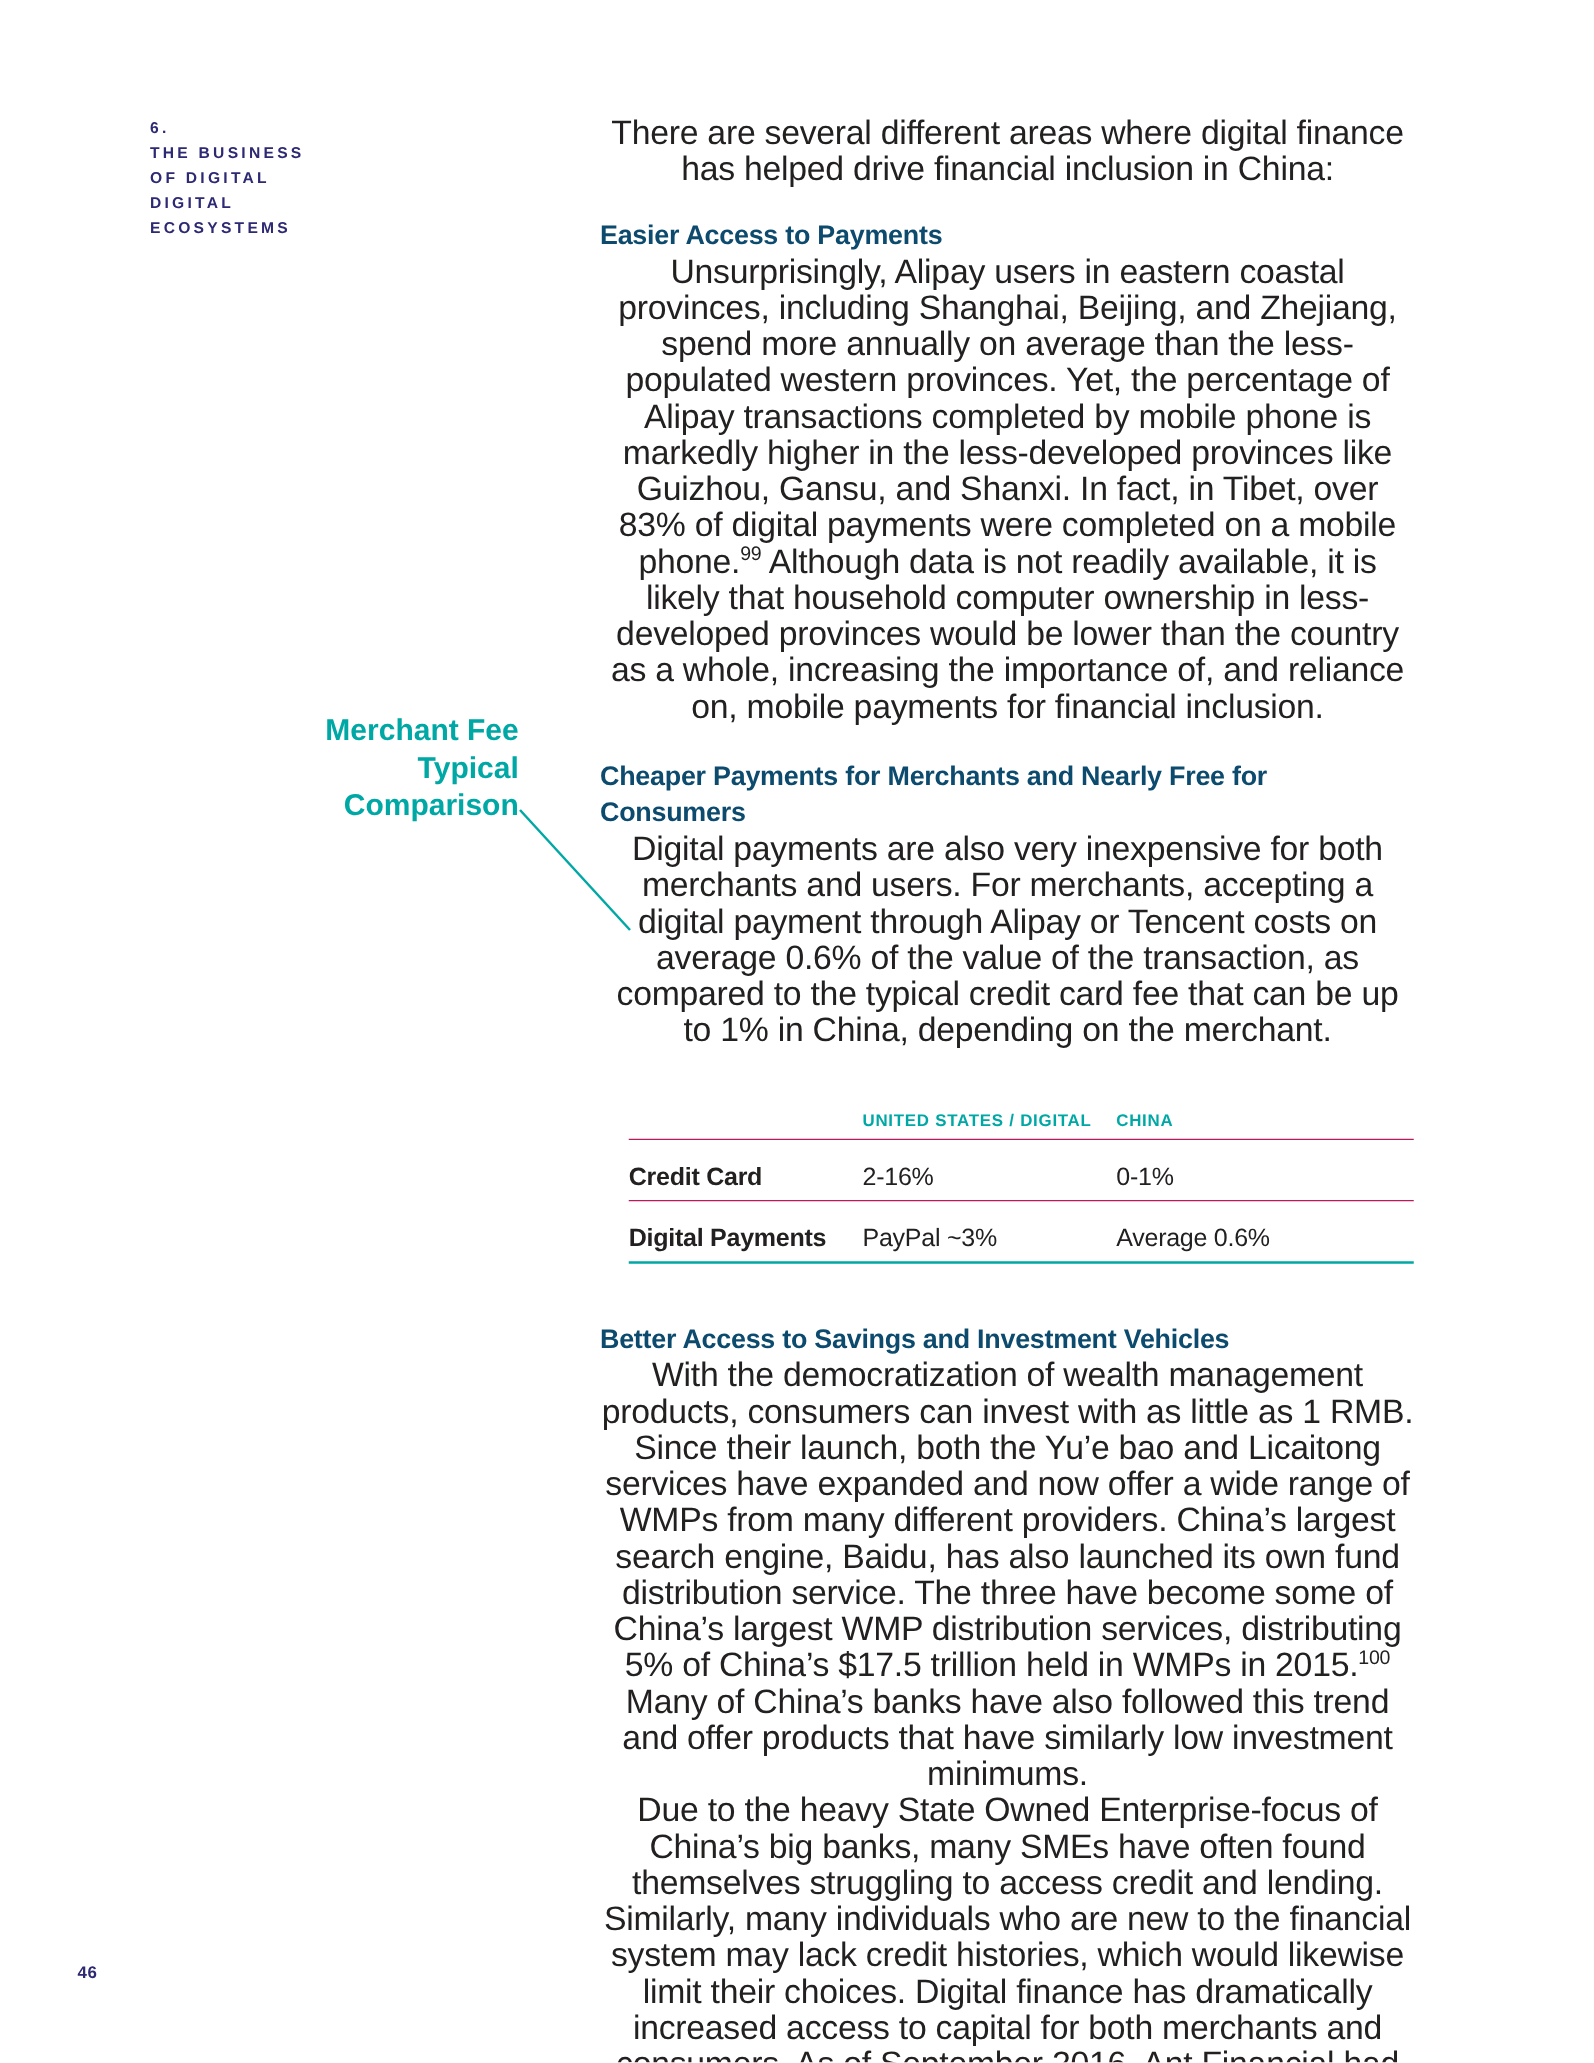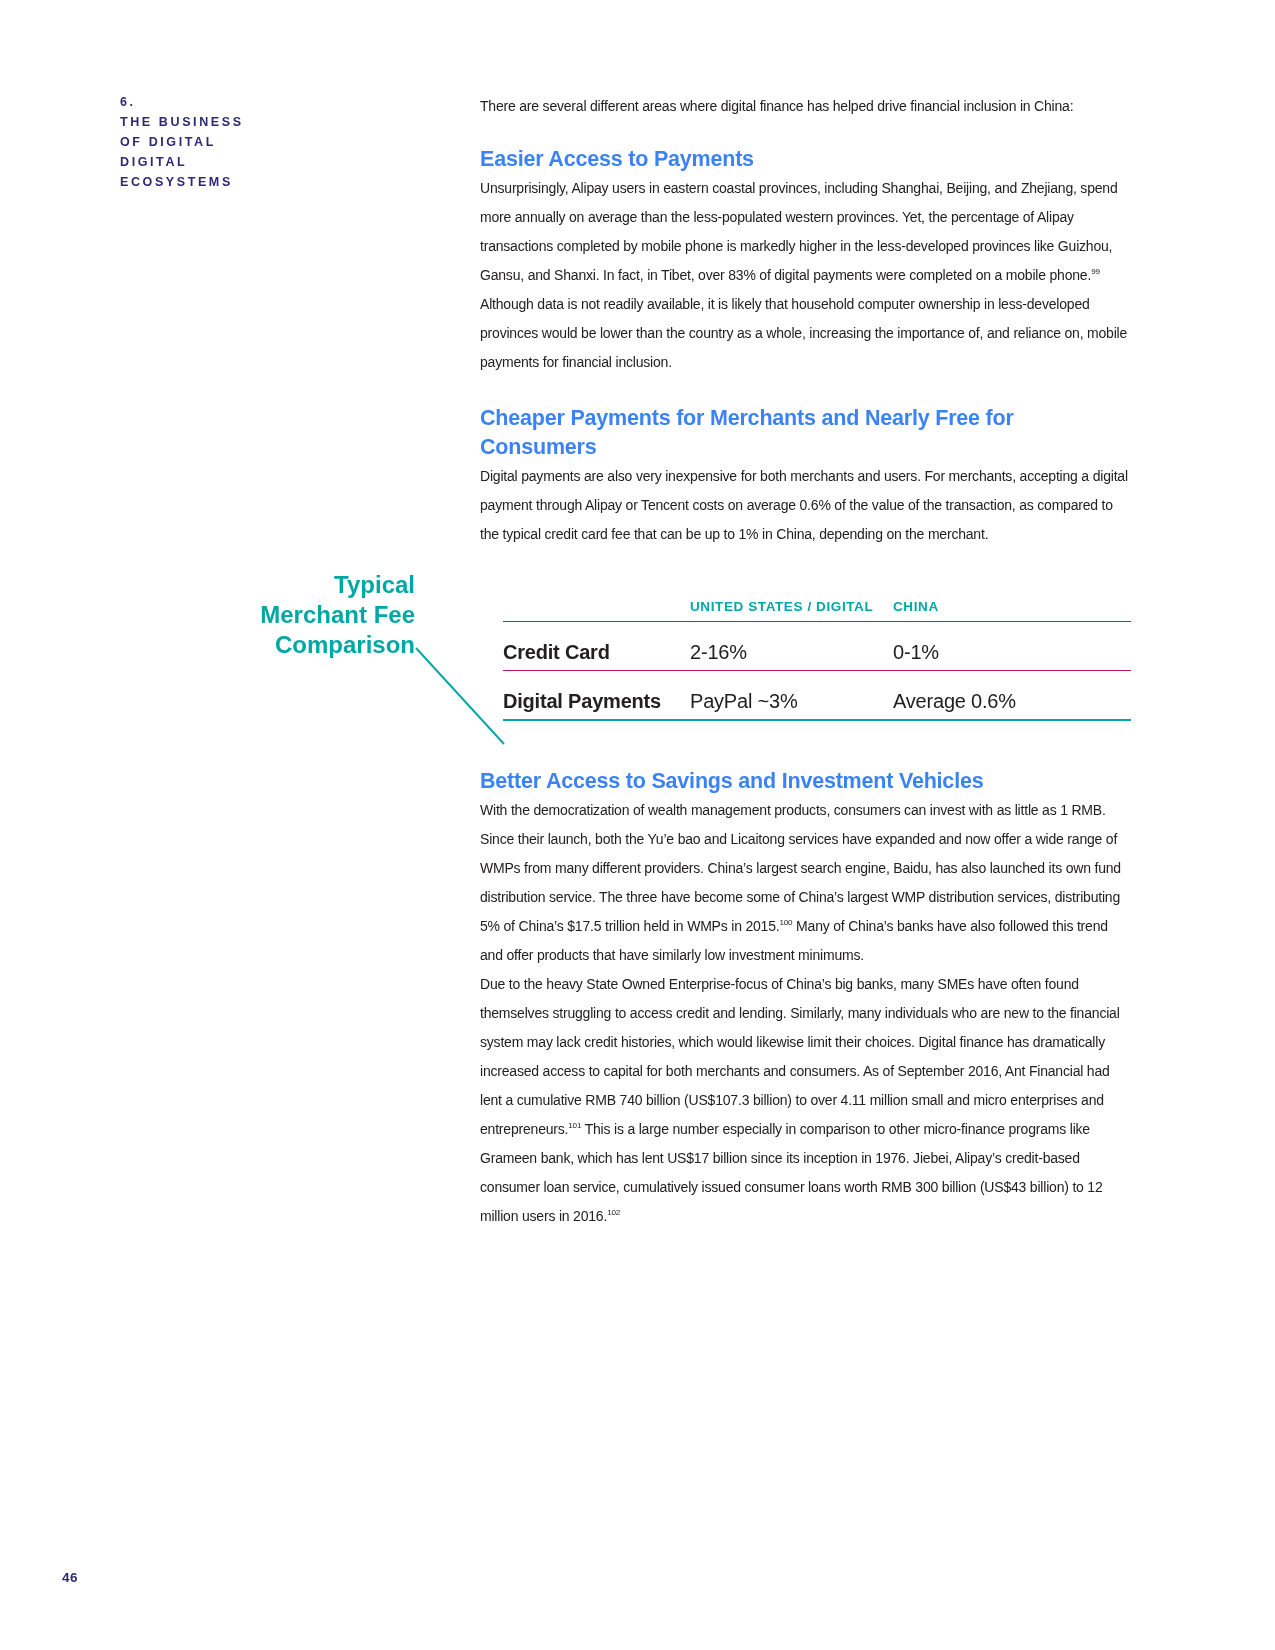--- a/index.html
+++ b/index.html
@@ -15,26 +15,27 @@
     color:#2d2973; font-size:12.5px; font-weight:600;
     letter-spacing:2.6px; line-height:20px;
   }
   .chapter div { white-space:nowrap; }
 
   
   .main {
     position:absolute; left:480px; top:92px; width:652px;
   }
   .body-par {
-    font-size:14px; line-height:29px; letter-spacing:-0.2px;
+    font-size:27px; line-height:29px; letter-spacing:-0.2px;
     margin:0;
+    text-align:center;
   }
   .body-par sup { font-size:0.58em; line-height:0; vertical-align:super; }
   .sec-head {
-    color:#3b82f6; font-size:21.5px; font-weight:bold; letter-spacing:-0.2px;
+    color:#0c4a6e; font-size:21.5px; font-weight:bold; letter-spacing:-0.2px;
     line-height:29px; margin:0;
   }
   .gap-sm { margin-top:24px; }
   .gap-md { margin-top:27px; }
   .gap-lg { margin-top:46px; }
 
   
   .callout {
     position:absolute; left:115px; top:570px; width:300px;
     text-align:right; color:#00a8a5; font-weight:bold;
@@ -66,22 +67,22 @@
 
   <div class="chapter">
     <div>6.</div>
     <div>THE BUSINESS</div>
     <div>OF DIGITAL</div>
     <div>DIGITAL</div>
     <div>ECOSYSTEMS</div>
   </div>
 
   <div class="callout">
+    <div>Merchant Fee</div>
     <div>Typical</div>
-    <div>Merchant Fee</div>
     <div>Comparison</div>
   </div>
   <svg class="connector" width="102" height="108">
     <line x1="8" y1="6" x2="96" y2="102" stroke="#00a8a5" stroke-width="2"></line>
   </svg>
 
   <div class="main">
 
     <p class="body-par">There are several different areas where digital finance has helped drive financial inclusion in China:</p>
 

